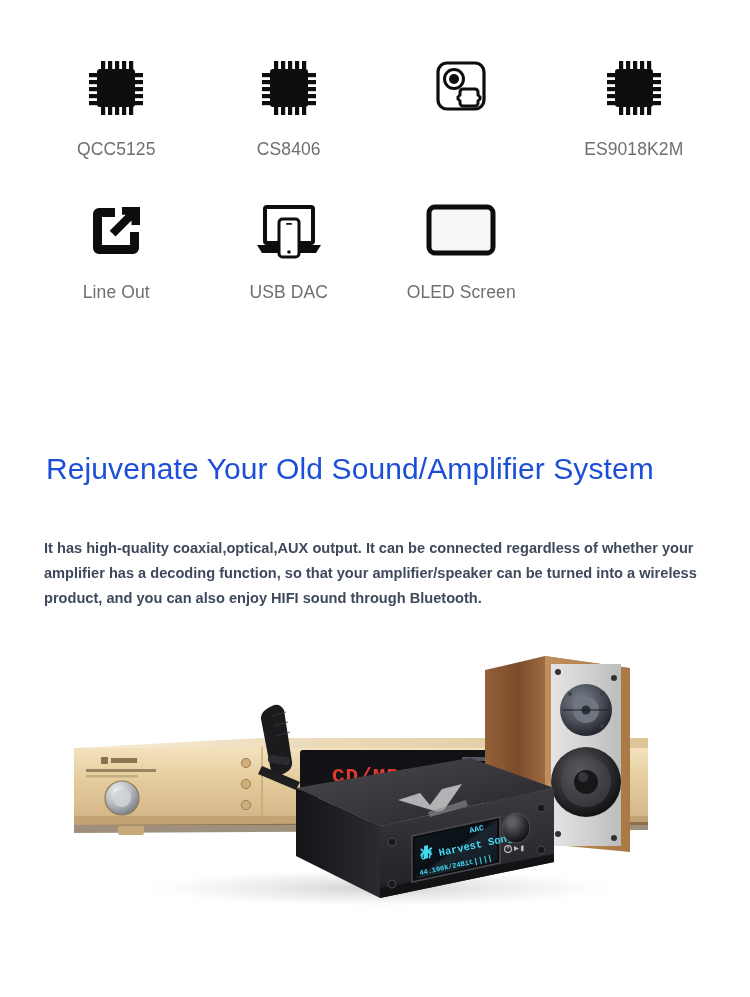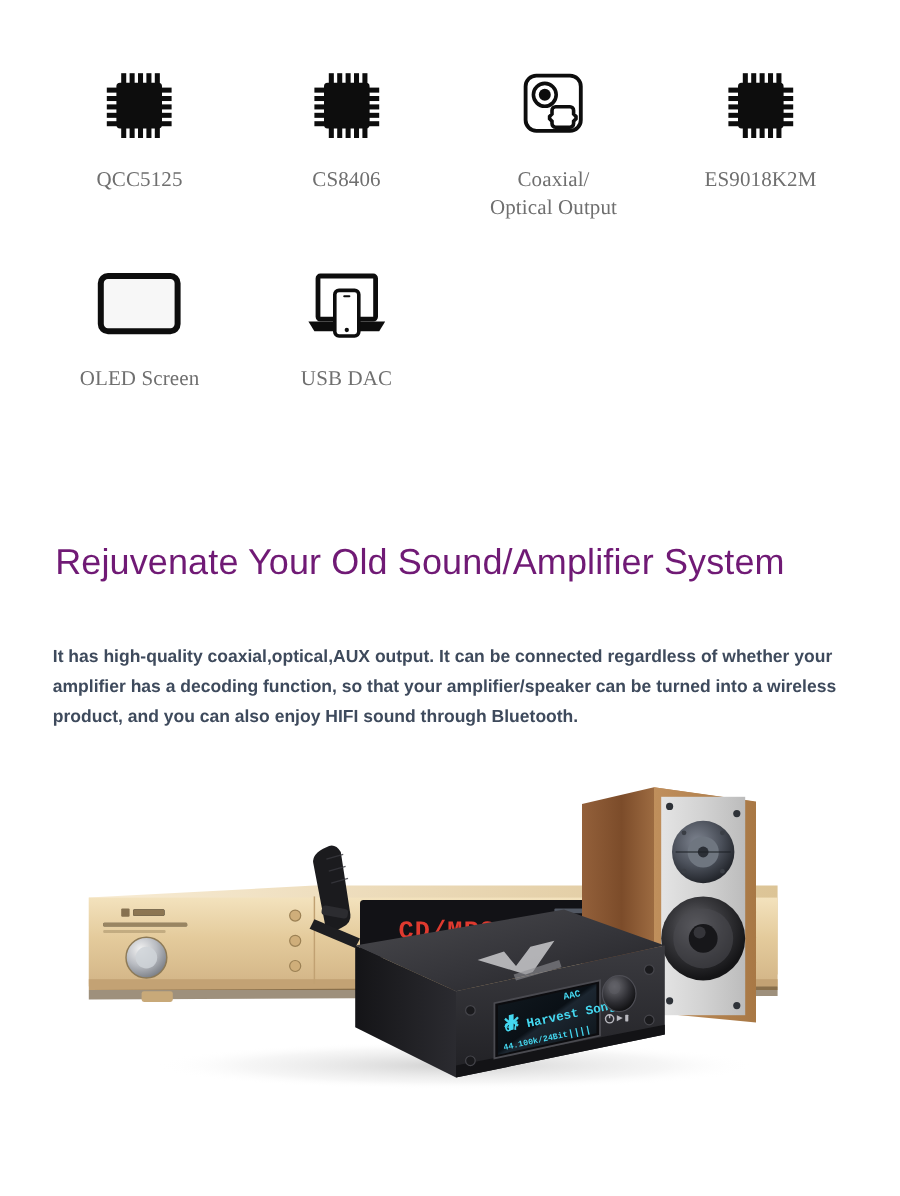--- a/index.html
+++ b/index.html
@@ -20,21 +20,20 @@
   .feature-grid {
     position: absolute;
     top: 52px;
     left: 0;
     width: 750px;
     display: grid;
     grid-template-columns: repeat(4, 1fr);
     row-gap: 34px;
     padding: 0 30px;
     box-sizing: border-box;
-    font-family: Liberation Serif, serif;
   }
   .feature-cell {
     display: flex;
     flex-direction: column;
     align-items: center;
   }
   .feature-icon {
     height: 72px;
     display: flex;
     align-items: center;
@@ -53,21 +52,21 @@
 
   
   .headline {
     position: absolute;
     top: 452px;
     left: 46px;
     width: 690px;
     font-size: 30px;
     font-weight: 300;
     letter-spacing: 0.1px;
-    color: #701a75;
+    color: #1d4ed8;
     white-space: nowrap;
   }
 
   
   .body-copy {
     position: absolute;
     top: 536px;
     left: 44px;
     width: 670px;
     font-size: 14.6px;
@@ -156,22 +155,20 @@
 
   <div class="feature-cell">
     <div class="feature-icon">
       <svg width="64" height="64" viewBox="0 0 64 64">
         <rect x="9" y="7" width="46" height="46" rx="9" fill="none" stroke="#0d0d0d" stroke-width="3.2"></rect>
         <circle cx="25" cy="23" r="9.5" fill="none" stroke="#0d0d0d" stroke-width="3"></circle>
         <circle cx="25" cy="23" r="5" fill="#0d0d0d"></circle>
         <path d="M34 33 h12 a3 3 0 0 1 3 3 v3 l2 2 v2 l-2 2 v2 a3 3 0 0 1 -3 3 h-12 a3 3 0 0 1 -3 -3 v-2 l-2 -2 v-2 l2 -2 v-3 a3 3 0 0 1 3 -3 z" fill="none" stroke="#0d0d0d" stroke-width="3"></path>
       </svg>
     </div>
-    <div class="feature-label">Coaxial/
-Optical Output</div>
   </div>
 
   <div class="feature-cell">
     <div class="feature-icon">
       <svg width="64" height="64" viewBox="0 0 64 64">
         <rect x="13" y="13" width="38" height="38" rx="3" fill="#0d0d0d"></rect>
         <g fill="#0d0d0d">
           <rect x="17" y="5" width="4.2" height="9"></rect>
             <rect x="24" y="5" width="4.2" height="9"></rect>
           <rect x="31" y="5" width="4.2" height="9"></rect>
@@ -191,41 +188,50 @@
             <rect x="50" y="24" width="9" height="4.2"></rect>
           <rect x="50" y="31" width="9" height="4.2"></rect>
             <rect x="50" y="38" width="9" height="4.2"></rect>
           <rect x="50" y="45" width="9" height="4.2"></rect>
         </g>
       </svg>
     </div>
     <div class="feature-label">ES9018K2M</div>
   </div>
 
-
-  <div class="feature-cell">
-    <div class="feature-icon">
-      <svg width="72" height="56" viewBox="0 0 72 56">
-        <rect x="4" y="4" width="64" height="46" rx="6" fill="#f7f7f7" stroke="#0d0d0d" stroke-width="5"></rect>
-      </svg>
-    </div>
-    <div class="feature-label">OLED Screen</div>
+  <div class="feature-cell">
+    <div class="feature-icon">
+      <svg width="60" height="60" viewBox="0 0 60 60">
+        <path d="M7 13 a6 6 0 0 1 6 -6 h16 v9 h-13 v28 h28 v-13 h9 v16 a6 6 0 0 1 -6 6 h-34 a6 6 0 0 1 -6 -6 z" fill="#0d0d0d"></path>
+        <path d="M36 6 h18 v18 h-8.5 v-4.5 l-16 16 l-5.8 -5.8 l16 -16 h-3.7 z" fill="#0d0d0d"></path>
+      </svg>
+    </div>
+    <div class="feature-label">Line Out</div>
   </div>
 
   <div class="feature-cell">
     <div class="feature-icon">
       <svg width="68" height="60" viewBox="0 0 68 60">
         <rect x="10" y="6" width="48" height="36" rx="2" fill="none" stroke="#0d0d0d" stroke-width="4"></rect>
         <path d="M2 44 h64 l-5 8 h-54 z" fill="#0d0d0d"></path>
         <rect x="24" y="18" width="20" height="38" rx="3.5" fill="#ffffff" stroke="#0d0d0d" stroke-width="3"></rect>
         <rect x="31" y="22" width="6" height="1.8" rx="0.9" fill="#0d0d0d"></rect>
         <circle cx="34" cy="51" r="1.8" fill="#0d0d0d"></circle>
       </svg>
     </div>
     <div class="feature-label">USB DAC</div>
+  </div>
+
+  <div class="feature-cell">
+    <div class="feature-icon">
+      <svg width="72" height="56" viewBox="0 0 72 56">
+        <rect x="4" y="4" width="64" height="46" rx="6" fill="#f7f7f7" stroke="#0d0d0d" stroke-width="5"></rect>
+      </svg>
+    </div>
+    <div class="feature-label">OLED Screen</div>
   </div>
 
 </div>
 
 <div class="headline">Rejuvenate Your Old Sound/Amplifier System</div>
 
 <div class="body-copy">It has high-quality coaxial,optical,AUX output. It can be connected regardless of whether your amplifier has a decoding function, so that your amplifier/speaker can be turned into a wireless product, and you can also enjoy HIFI sound through Bluetooth.</div>
 
 <div class="scene">
   <svg width="750" height="300" viewBox="0 0 750 300">

